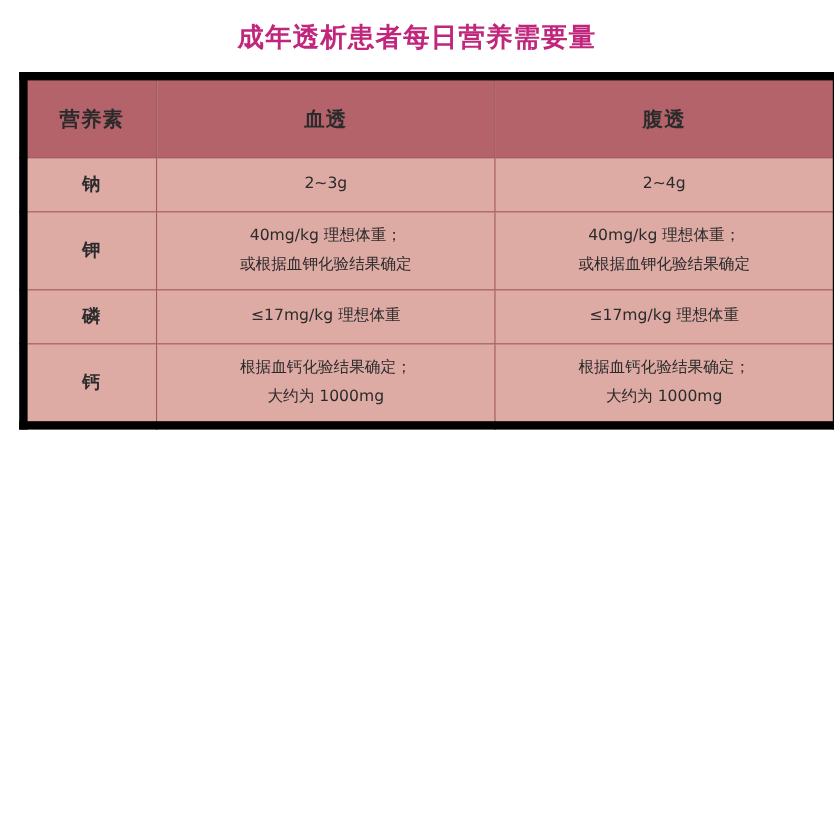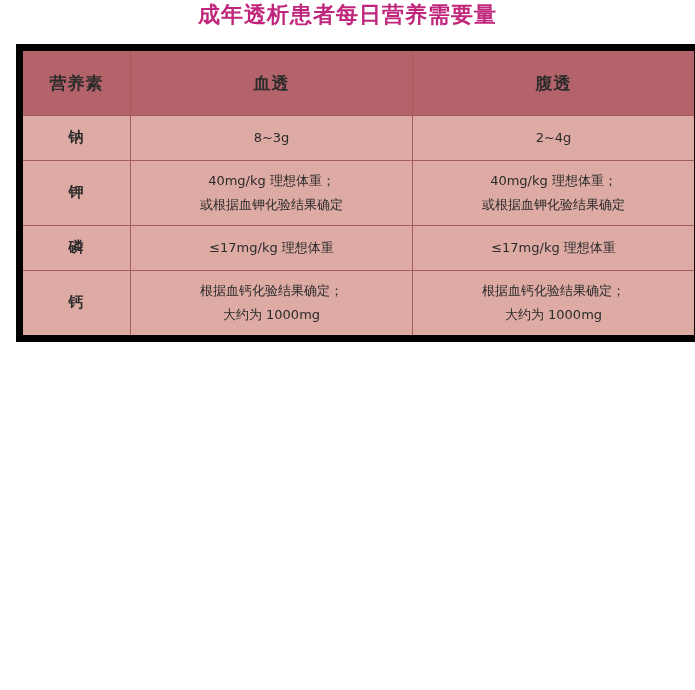--- a/index.html
+++ b/index.html
@@ -18,20 +18,21 @@
     height: 690px;
     position: relative;
     box-sizing: border-box;
   }
   .title {
     text-align: center;
     color: #c0267b;
     font-size: 22px;
     font-weight: bold;
     letter-spacing: 1px;
+    padding-top: 16px;
     padding-bottom: 14px;
   }
   .table-wrap {
     margin: 0 16px;
   }
   table.nutrition {
     width: 663px;
     border-collapse: collapse;
     table-layout: fixed;
     border: 7px solid #000000;
@@ -94,21 +95,21 @@
         </tr>
       </thead>
       <tbody>
 
 
 
 
         <tr>
           <td class="name-cell">钠</td>
           <td>
-            <span class="line">8~3g</span>
+            <span class="line">2~3g</span>
           </td>
           <td>
             <span class="line">2~4g</span>
           </td>
         </tr>
 
         <tr>
           <td class="name-cell">钾</td>
           <td>
             <span class="line">40mg/kg 理想体重；</span>

